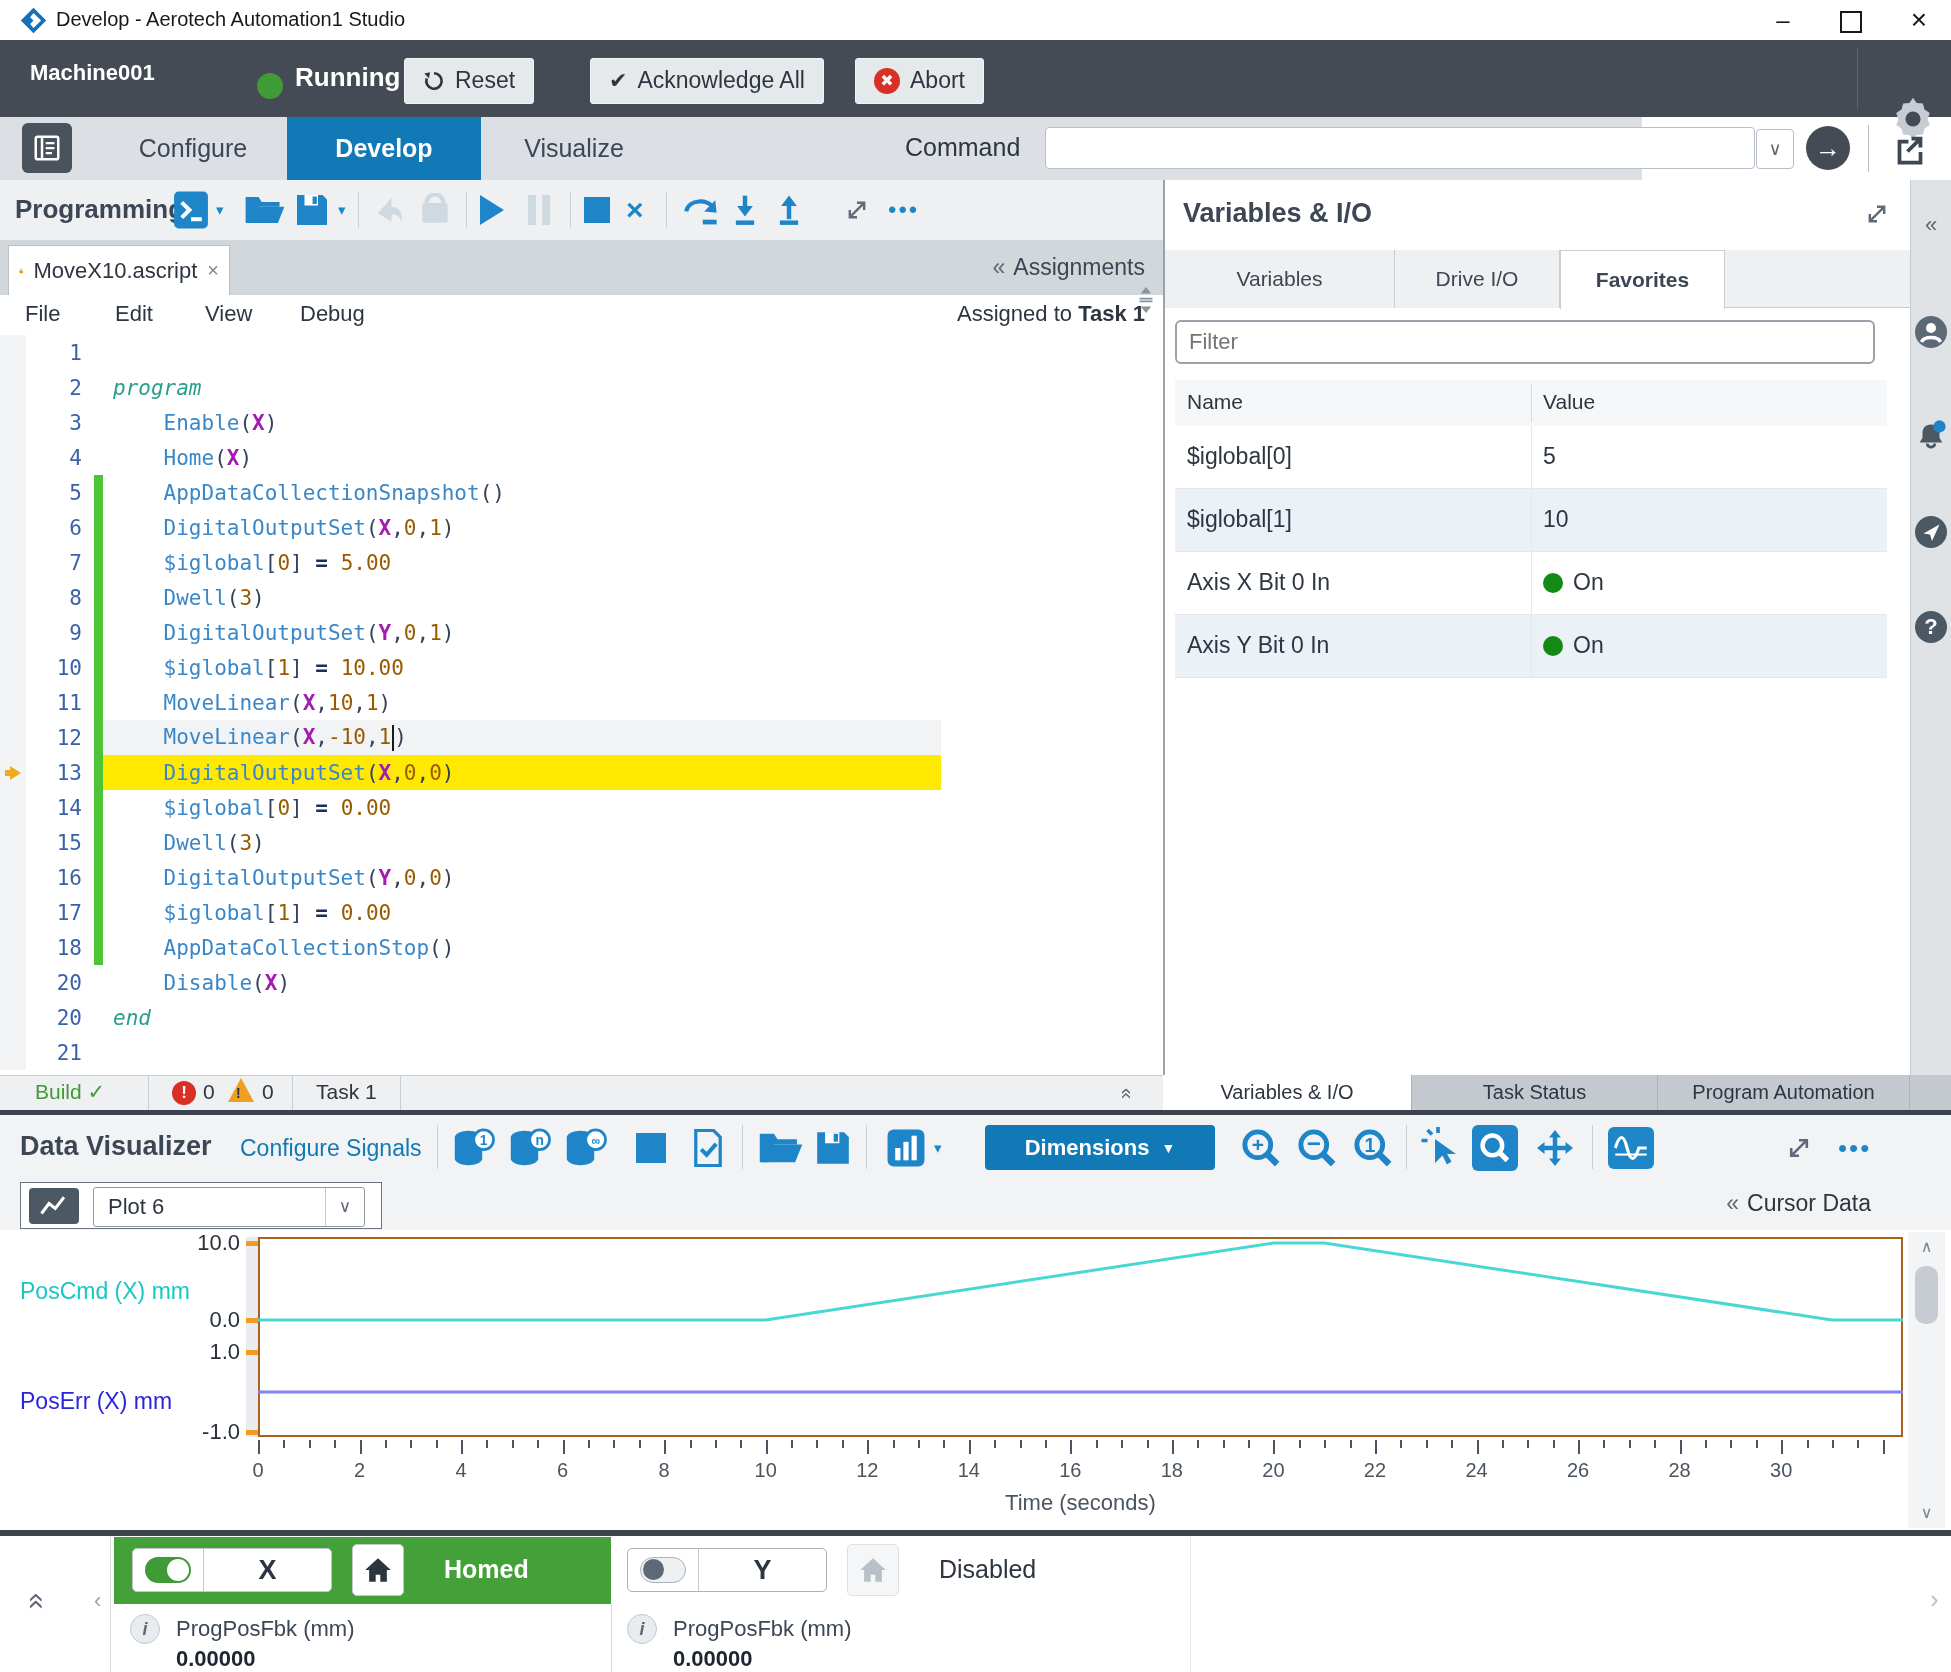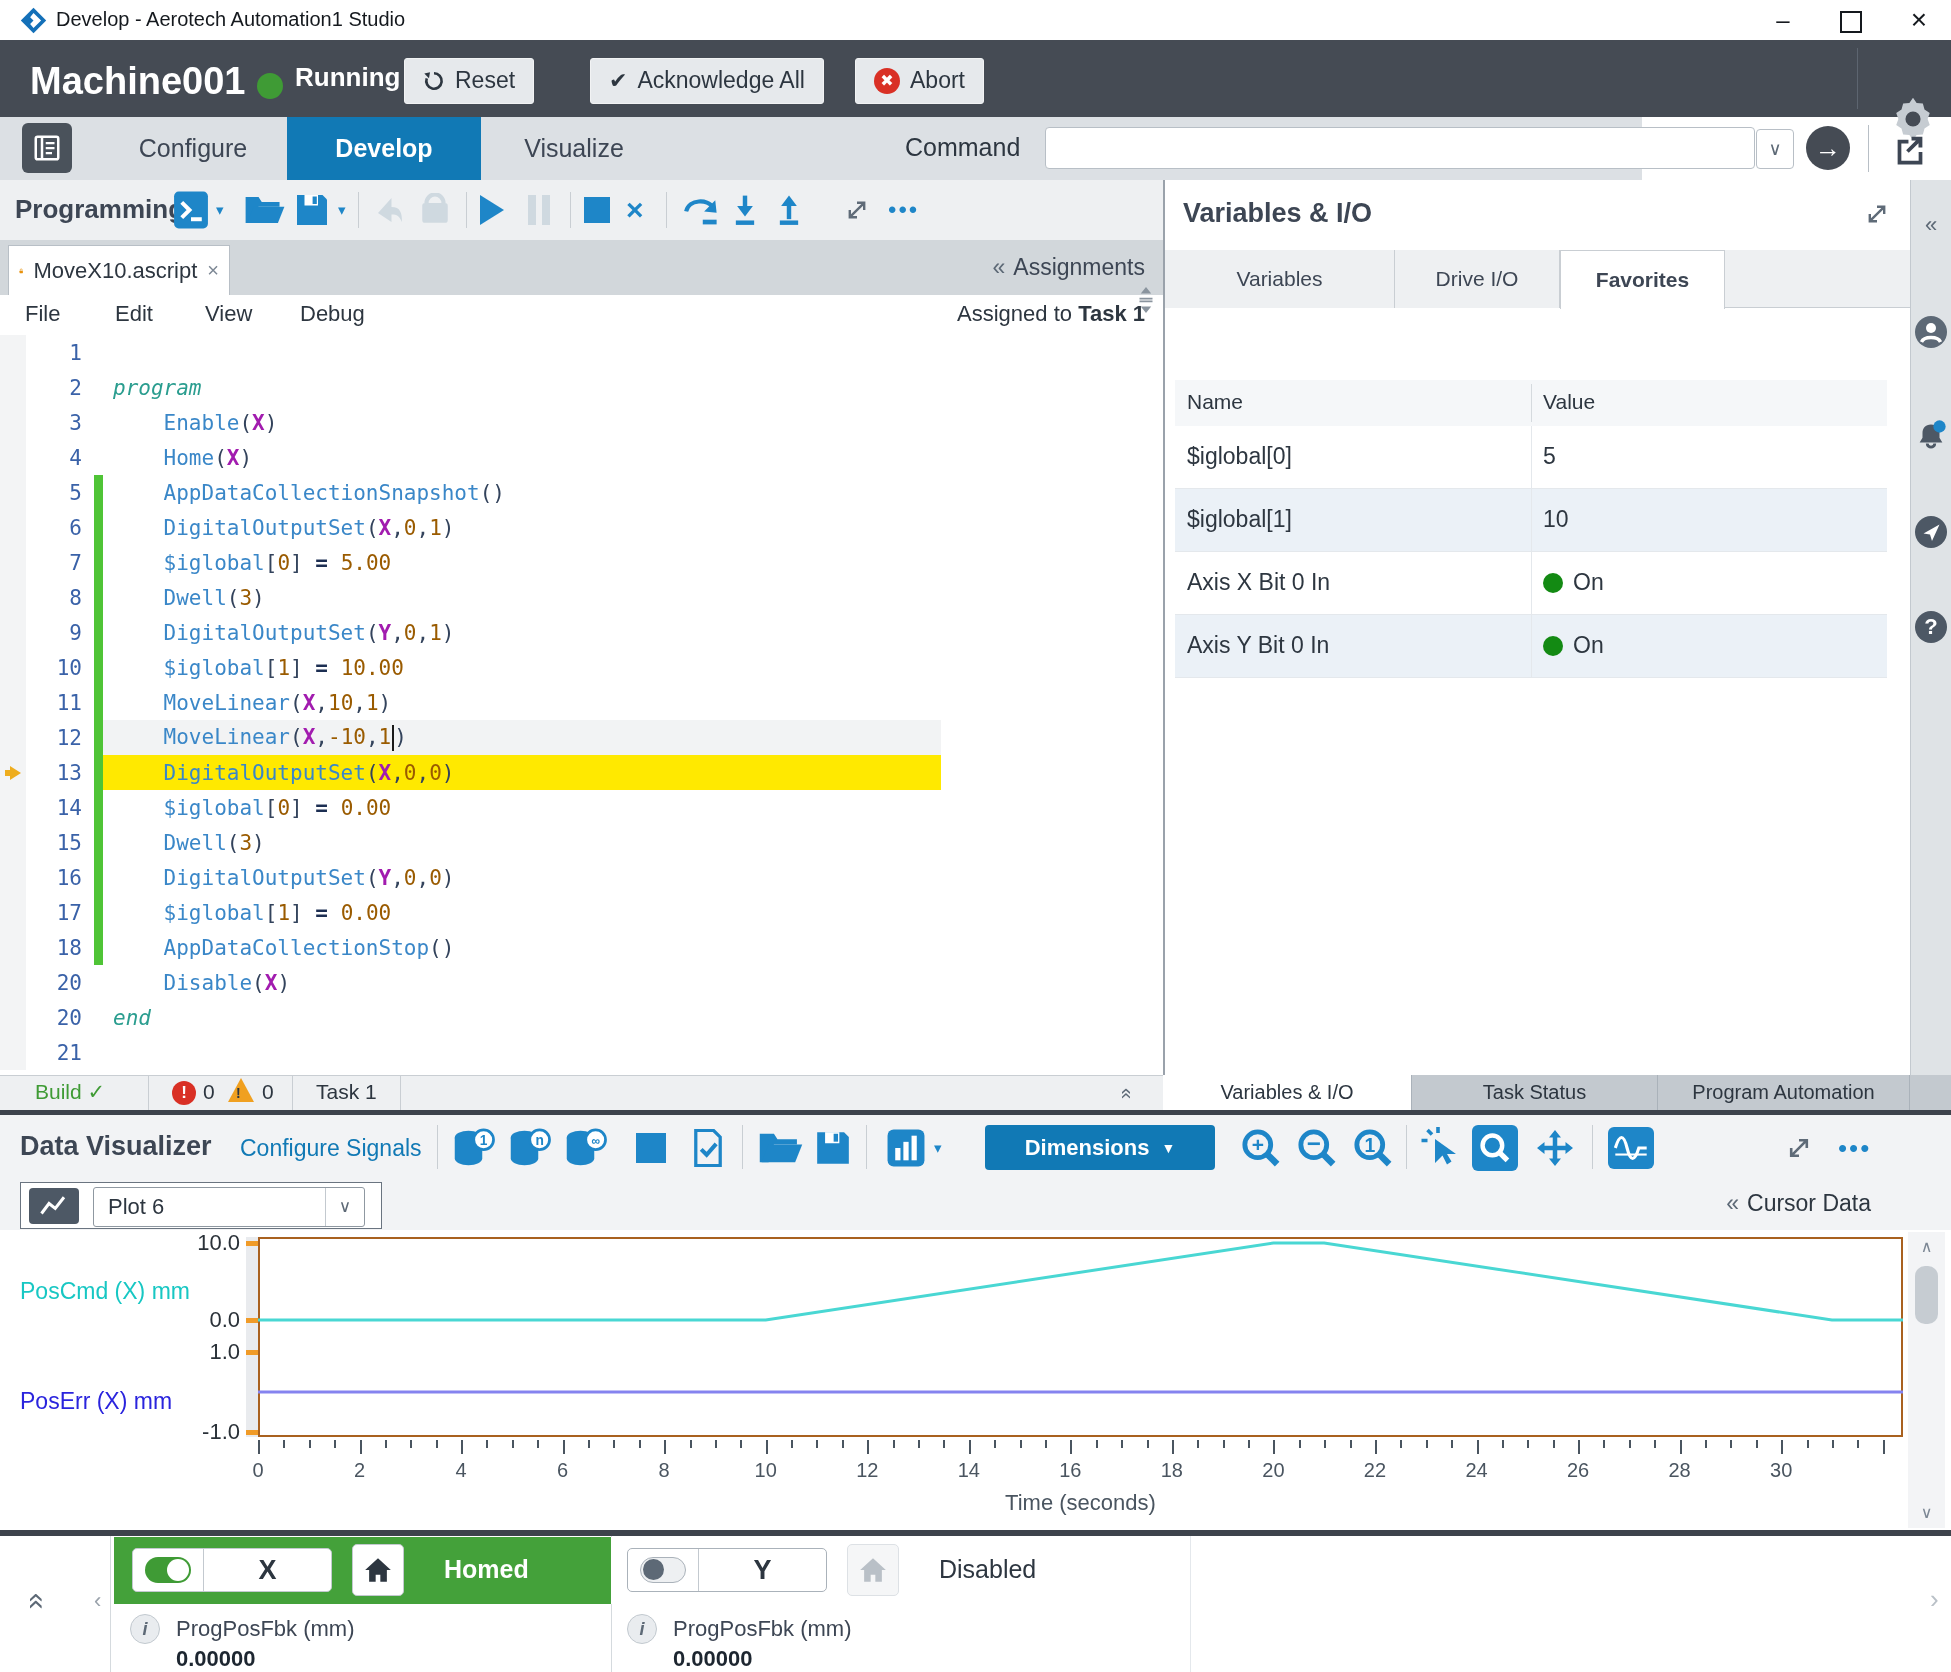--- a/index.html
+++ b/index.html
@@ -6,21 +6,21 @@
   #app{position:relative;width:1951px;height:1672px;overflow:hidden;background:#fff;
        font-family:"Liberation Sans",sans-serif;color:#2d3640;-webkit-font-smoothing:antialiased;}
   .abs{position:absolute;}
   .sep-v{position:absolute;width:1px;background:#c9ced3;}
   
   #titlebar{position:absolute;left:8px;top:0;width:1951px;height:40px;background:#fff;border-bottom:1px solid #d9dde1;}
   #titlebar .t{position:absolute;left:48px;top:8px;font-size:20px;color:#15191e;}
   .winbtn{position:absolute;top:4px;width:46px;height:32px;text-align:center;line-height:32px;font-size:24px;color:#15191e;}
   
   #machbar{position:absolute;left:0;top:40px;width:1951px;height:77px;background:#454b54;}
-  #machbar .mname{position:absolute;left:30px;top:20px;font-size:38px;font-weight:bold;color:#fff;}
+  #machbar .mname{position:absolute;left:30px;top:20px;font-size:22px;font-weight:bold;color:#fff;}
   .statusdot{position:absolute;left:257px;top:46px;width:26px;height:26px;border-radius:50%;background:#3f9b35;transform:translateY(-50%);}
   #machbar .running{position:absolute;left:295px;top:22px;font-size:26px;font-weight:bold;color:#fff;}
   .mbtn{position:absolute;top:53%;transform:translateY(-50%);height:46px;background:#e6e9ec;border:1px solid #f2f3f4;border-radius:3px;
         font-size:23px;color:#2d3640;display:flex;align-items:center;padding:0 18px;gap:10px;box-sizing:border-box;}
   .abortx{display:inline-flex;width:26px;height:26px;border-radius:50%;background:#d93025;color:#fff;font-size:16px;align-items:center;justify-content:center;}
   
   #navrow{position:absolute;left:0;top:117px;width:1642px;height:63px;background:#dce0e4;}
   .navtab{position:absolute;top:0;height:63px;line-height:63px;text-align:center;font-size:25px;color:#3d4654;}
   .navtab.active{background:#1179b5;color:#fff;}
   #menuicon{position:absolute;left:22px;top:6px;width:50px;height:50px;background:#4a525b;border-radius:6px;display:flex;align-items:center;justify-content:center;}
@@ -490,20 +490,21 @@
   <div id="rpanel">
     <span class="hdr">Variables &amp; I/O</span>
     <svg class="abs" style="left:700px;top:22px" width="24" height="24" viewBox="0 0 20 20">
       <path d="M4 16 L16 4 M10 4h6v6 M10 16H4v-6" stroke="#5f6b78" stroke-width="2" fill="none"></path>
     </svg>
     <div id="rtabs">
       <div class="rtab" style="left:0;width:230px;">Variables</div>
       <div class="rtab" style="left:230px;width:165px;">Drive I/O</div>
       <div class="rtab active" style="left:395px;width:165px;height:59px;">Favorites</div>
     </div>
+    <input id="filter" placeholder="Filter" style="">
     <div id="vhead">
       <span class="c1">Name</span>
       <span class="c2">Value</span>
       <div class="abs" style="left:356px;top:4px;width:1px;height:38px;background:#d5dade;"></div>
     </div>
     <div id="var-rows">
         <div class="vrow">
           <div style="position: absolute; left: 356px; top: 0px; width: 1px; height: 100%; background: rgb(228, 232, 236);"></div>
           <span class="n">$iglobal[0]</span>
           <span class="v">

